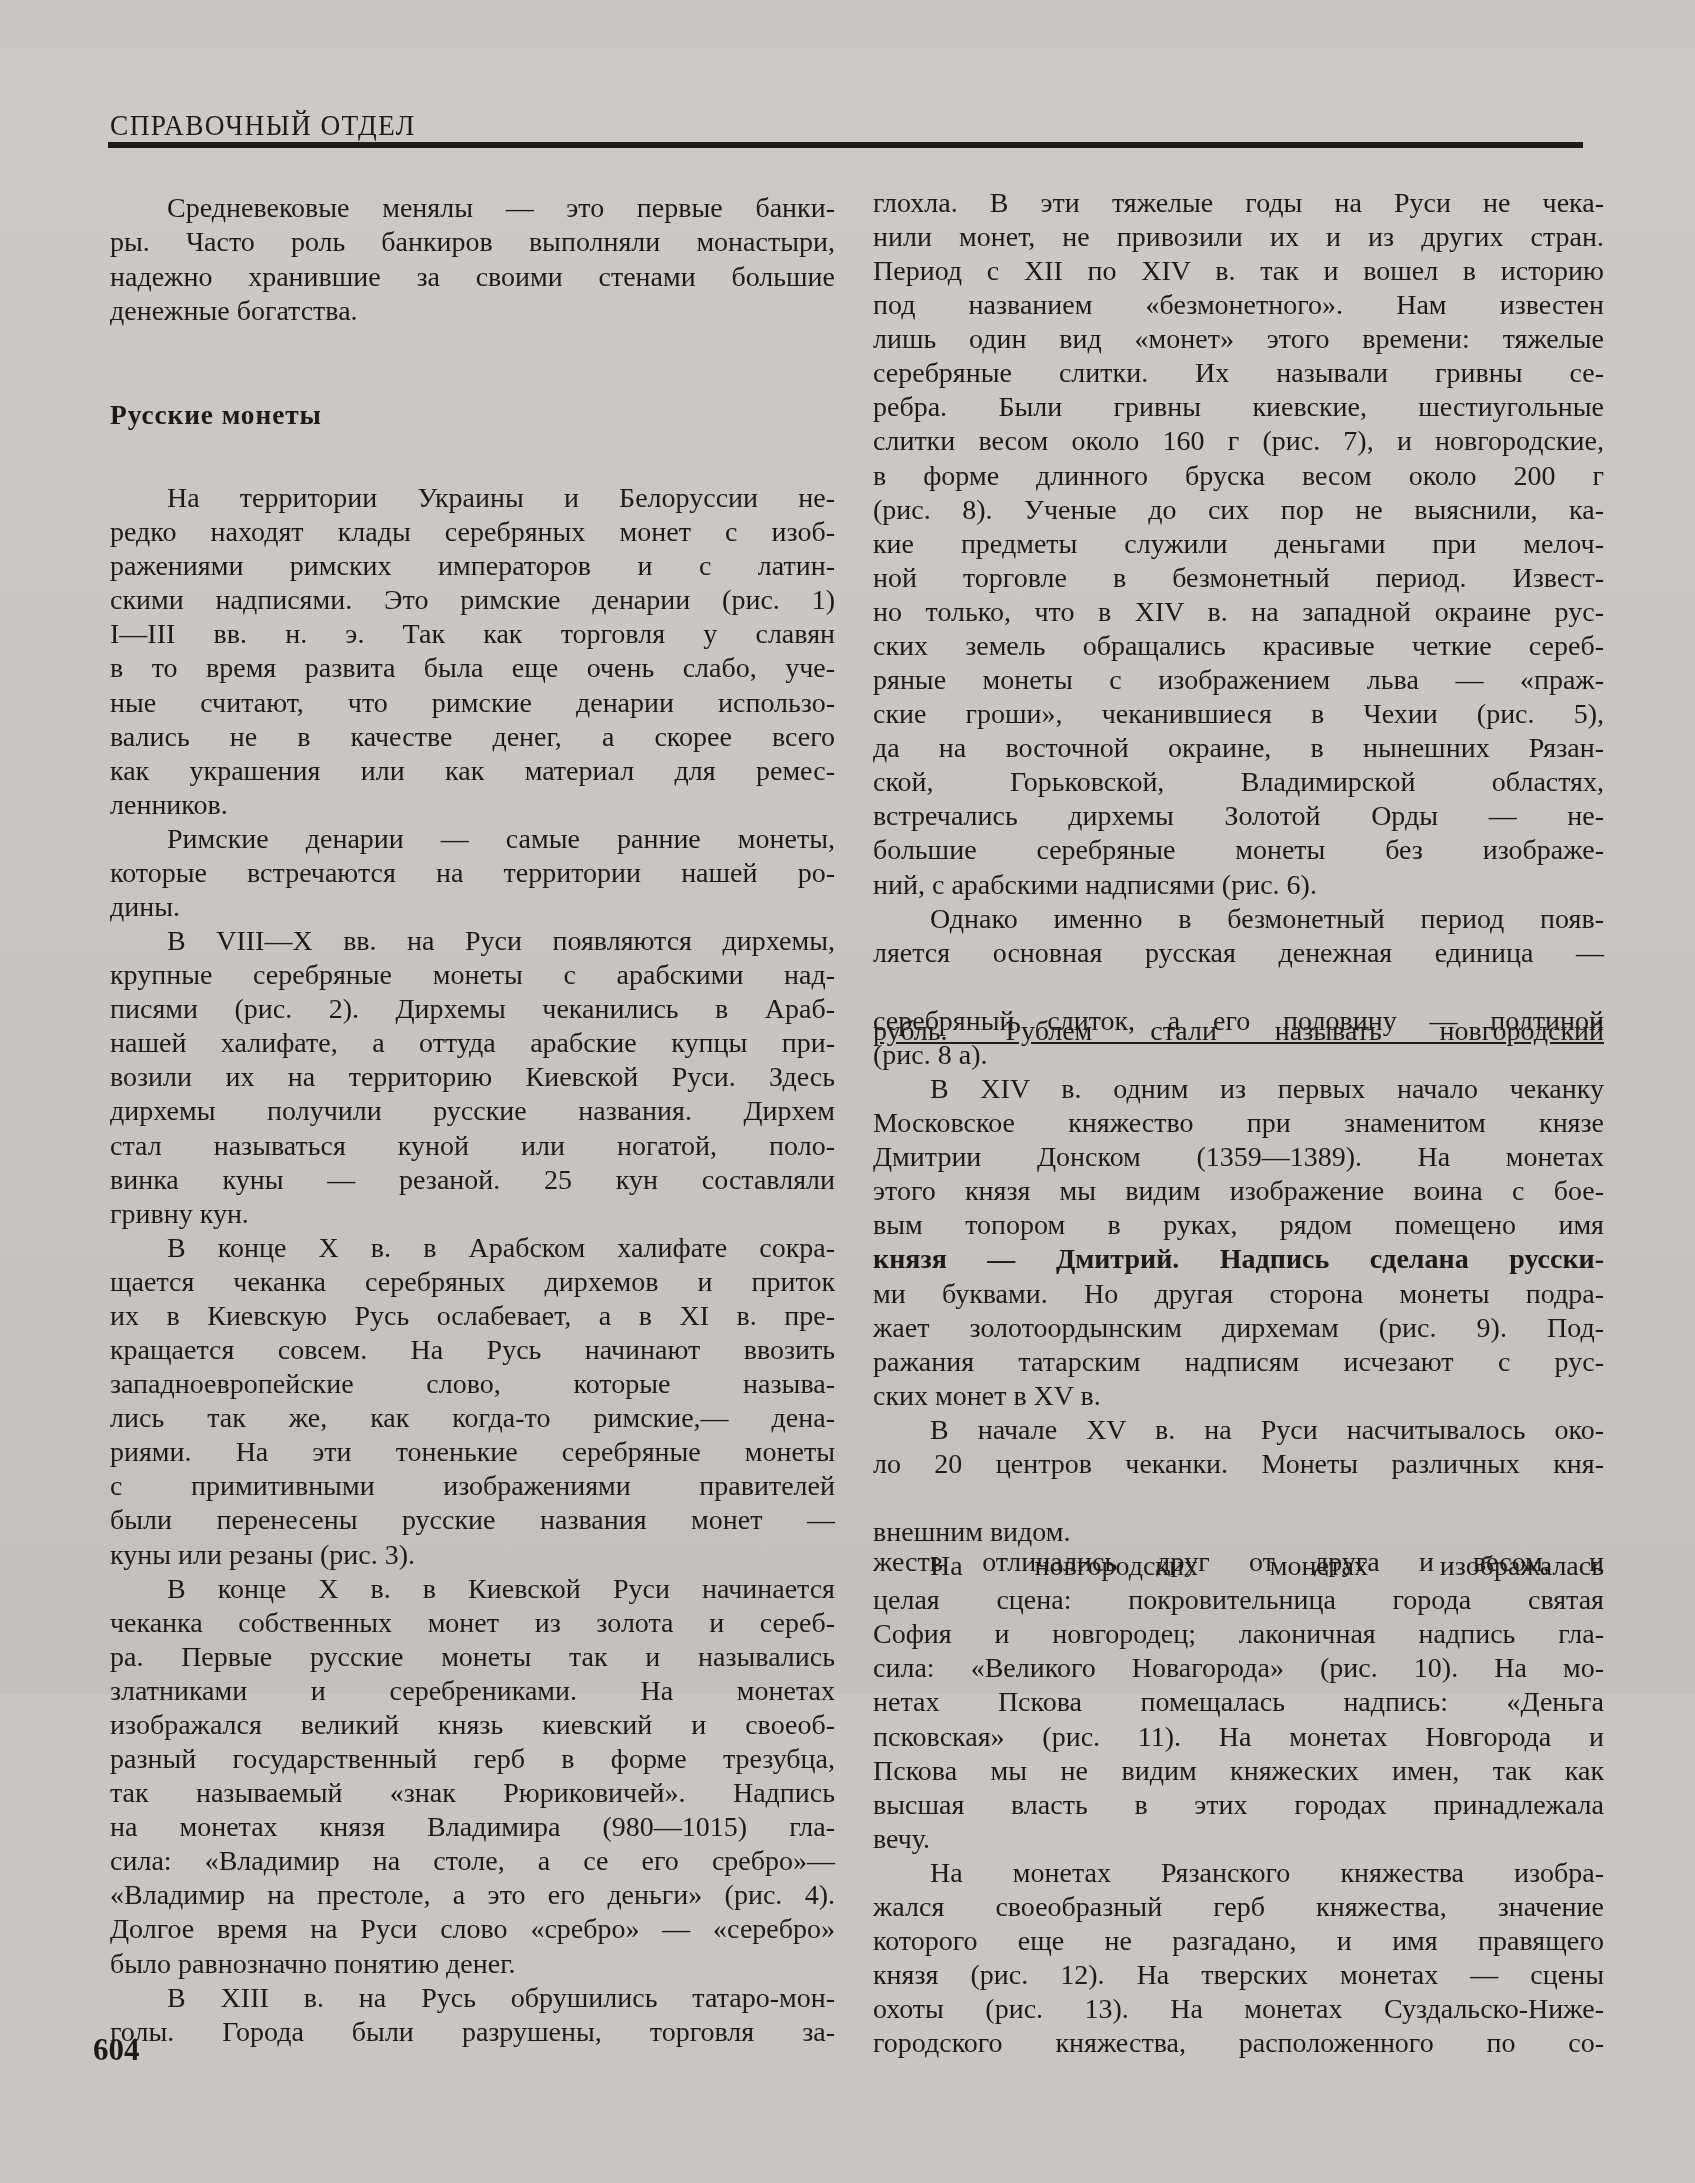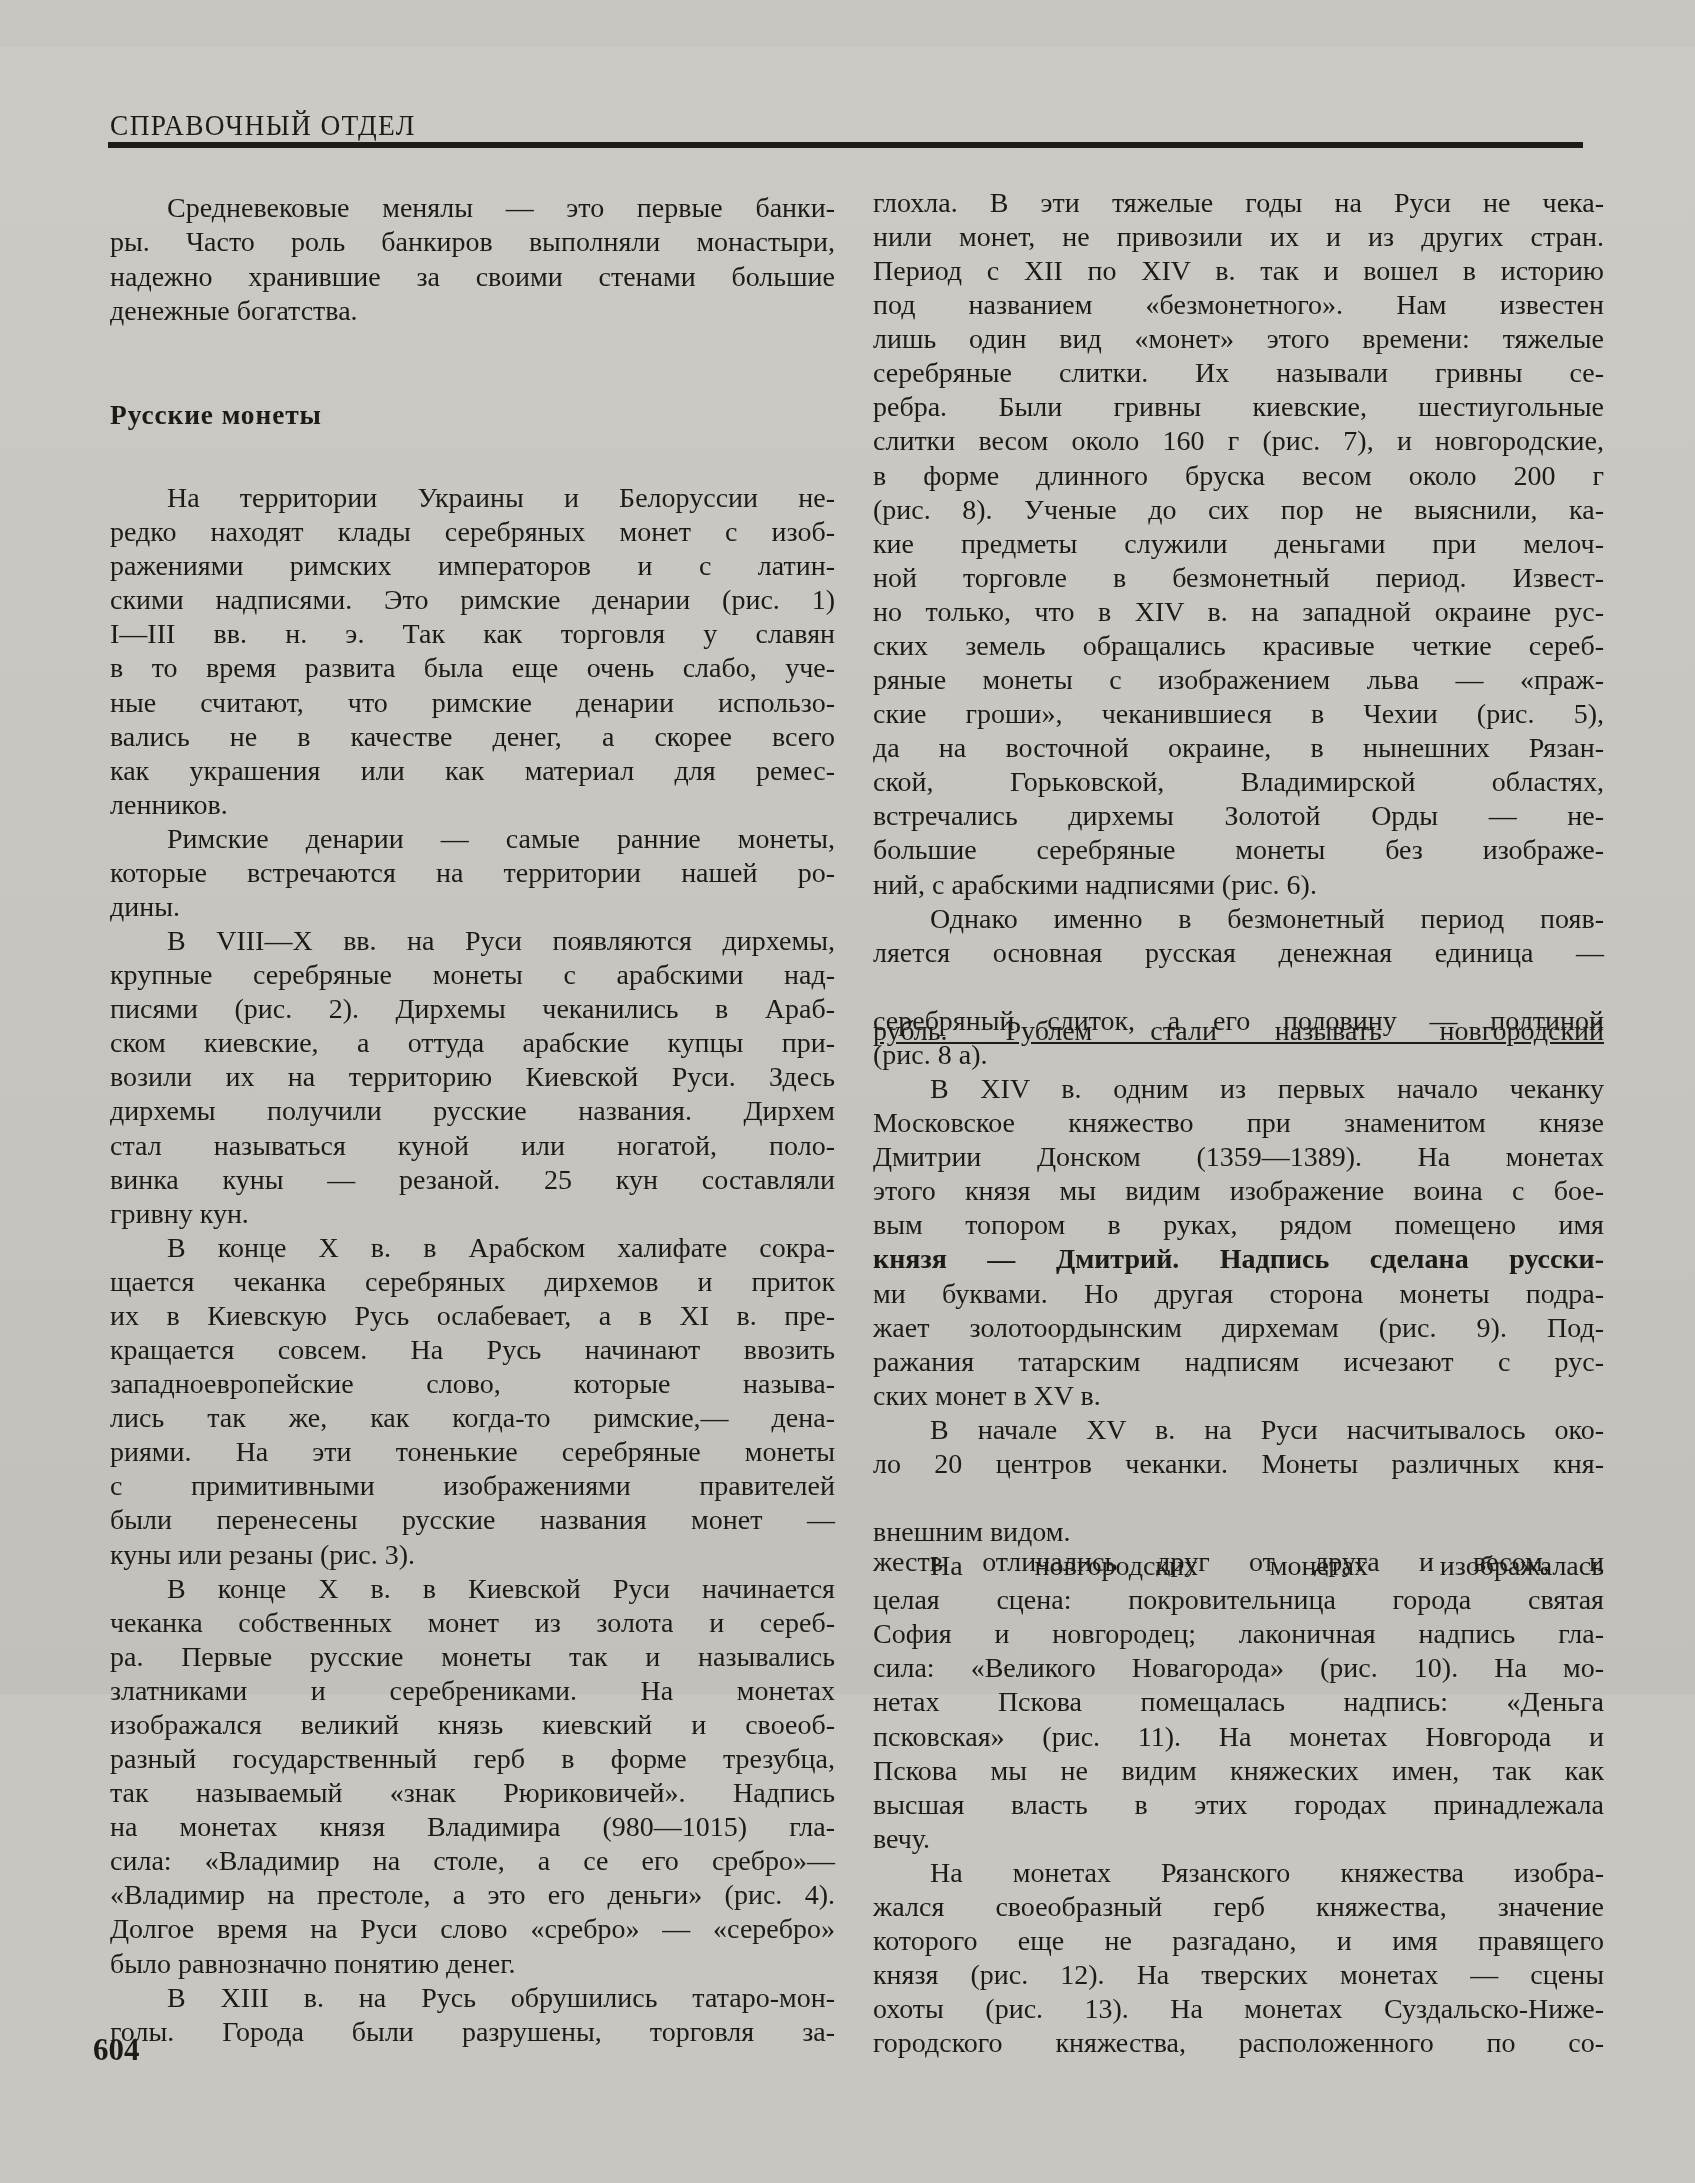--- a/index.html
+++ b/index.html
@@ -43,21 +43,21 @@
       <div class="line" style="top: 639px;">ные считают, что римские денарии использо-</div>
       <div class="line" style="top: 673px;">вались не в качестве денег, а скорее всего</div>
       <div class="line" style="top: 707px;">как украшения или как материал для ремес-</div>
       <div class="line last" style="top: 741px;">ленников.</div>
       <div class="line indent" style="top: 775px;">Римские денарии — самые ранние монеты,</div>
       <div class="line" style="top: 809px;">которые встречаются на территории нашей ро-</div>
       <div class="line last" style="top: 843px;">дины.</div>
       <div class="line indent" style="top: 877px;">В VIII—X вв. на Руси появляются дирхемы,</div>
       <div class="line" style="top: 911px;">крупные серебряные монеты с арабскими над-</div>
       <div class="line" style="top: 945px;">писями (рис. 2). Дирхемы чеканились в Араб-</div>
-      <div class="line" style="top: 979px;">ском киевские, а оттуда арабские купцы при-</div>
+      <div class="line" style="top: 979px;">нашей халифате, а оттуда арабские купцы при-</div>
       <div class="line" style="top: 1013px;">возили их на территорию Киевской Руси. Здесь</div>
       <div class="line" style="top: 1047px;">дирхемы получили русские названия. Дирхем</div>
       <div class="line" style="top: 1082px;">стал называться куной или ногатой, поло-</div>
       <div class="line" style="top: 1116px;">винка куны — резаной. 25 кун составляли</div>
       <div class="line last" style="top: 1150px;">гривну кун.</div>
       <div class="line indent" style="top: 1184px;">В конце X в. в Арабском халифате сокра-</div>
       <div class="line" style="top: 1218px;">щается чеканка серебряных дирхемов и приток</div>
       <div class="line" style="top: 1252px;">их в Киевскую Русь ослабевает, а в XI в. пре-</div>
       <div class="line" style="top: 1286px;">кращается совсем. На Русь начинают ввозить</div>
       <div class="line" style="top: 1320px;">западноевропейские слово, которые называ-</div>

